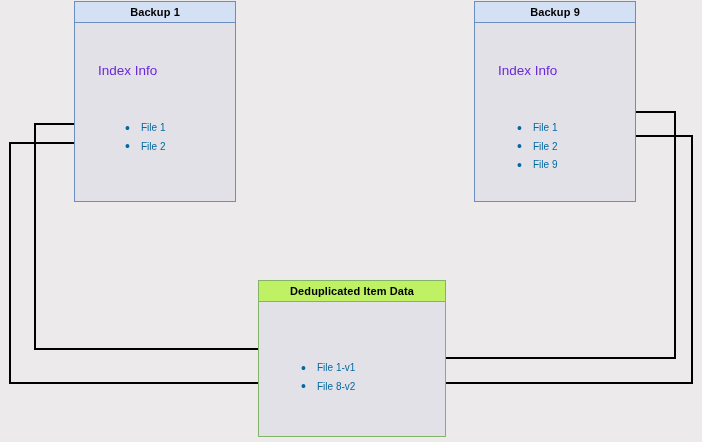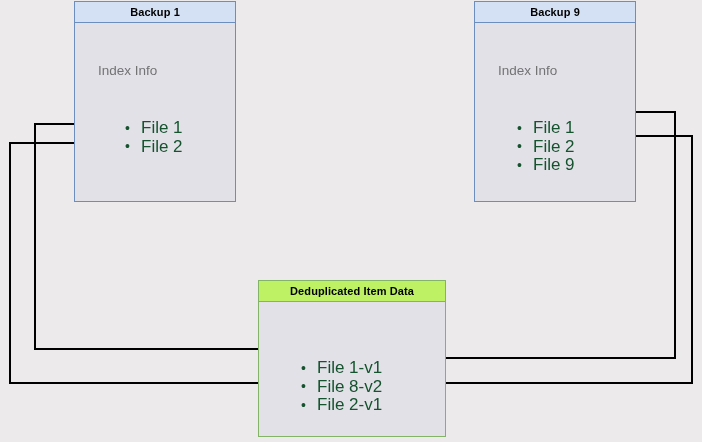--- a/index.html
+++ b/index.html
@@ -55,33 +55,33 @@
     background: #bef264;
     border-bottom: 1px solid #82b366;
   }
   .node-body {
     position: relative;
     height: calc(100% - 21px);
   }
   .index-label {
     position: absolute;
     font-size: 13.5px;
-    color: #737373;
+    color: #6d28d9;
     white-space: nowrap;
   }
   .file-list {
     position: absolute;
     margin: 0;
     padding: 0;
     list-style: none;
   }
   .file-list li {
-    font-size: 17px;
+    font-size: 10px;
     line-height: 18.5px;
-    color: #14532d;
+    color: #0369a1;
     white-space: nowrap;
     position: relative;
     padding-left: 17px;
   }
   .file-list li::before {
     content: "\2022";
     position: absolute;
     left: 1px;
     top: -0.5px;
     font-size: 14px;
@@ -139,18 +139,17 @@
       </ul>
     </div>
   </div>
 
   <div class="node green" id="dedup">
     <div class="node-header">Deduplicated Item Data</div>
     <div class="node-body">
       <ul class="file-list">
         <li>File 1-v1</li>
         <li>File 8-v2</li>
-        <li>File 2-v1</li>
       </ul>
     </div>
   </div>
 
 </div>
 
 </body></html>

